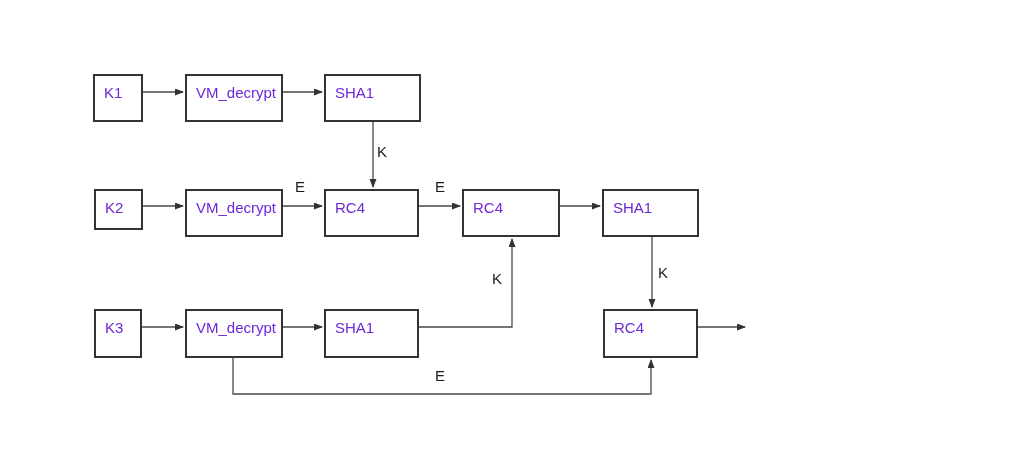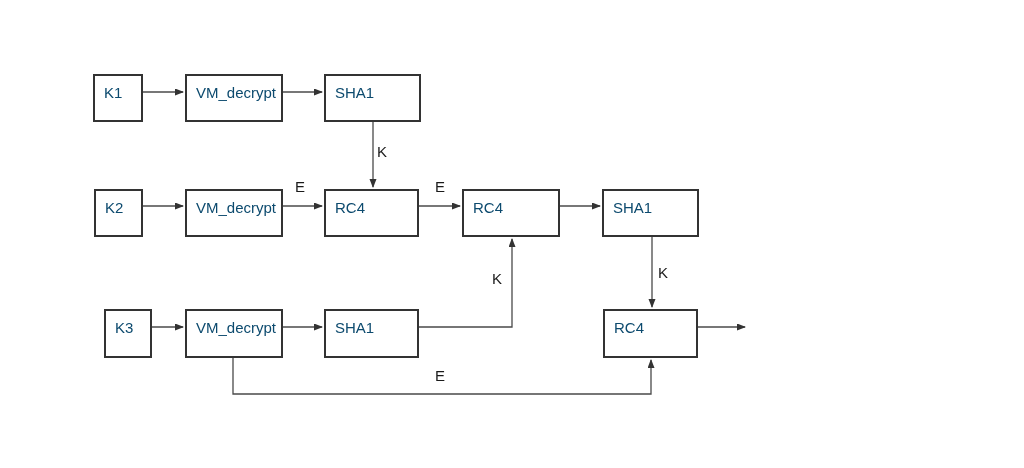--- a/index.html
+++ b/index.html
@@ -14,21 +14,21 @@
   #edges {
     position: absolute;
     left: 0; top: 0;
     width: 1024px; height: 468px;
   }
   .node {
     position: absolute;
     box-sizing: border-box;
     border: 2px solid #333333;
     background: #ffffff;
-    color: #0c4a6e;
+    color: #6d28d9;
     font-size: 15px;
     line-height: 18px;
     padding: 8px 0 12px 9px;
     white-space: nowrap;
   }
   .edge-label {
     position: absolute;
     color: #1a1a1a;
     font-size: 15px;
     line-height: 15px;
@@ -60,27 +60,27 @@
       <path d="M283 327 H322" marker-end="url(#arrow)"></path>
       <path d="M698 327 H745" marker-end="url(#arrow)"></path>
       <path d="M233 358 V394 H651 V360" marker-end="url(#arrow)"></path>
     </g>
   </svg>
 
   <div class="node" style="left:93px; top:74px; width:50px; height:48px;">K1</div>
   <div class="node" style="left:185px; top:74px; width:98px; height:48px;">VM_decrypt</div>
   <div class="node" style="left:324px; top:74px; width:97px; height:48px;">SHA1</div>
 
-  <div class="node" style="left:94px; top:189px; width:49px; height:48px;">K2</div>
+  <div class="node" style="left:94px; top:189px; width:49px; height:41px;">K2</div>
   <div class="node" style="left:185px; top:189px; width:98px; height:48px;">VM_decrypt</div>
   <div class="node" style="left:324px; top:189px; width:95px; height:48px;">RC4</div>
   <div class="node" style="left:462px; top:189px; width:98px; height:48px;">RC4</div>
   <div class="node" style="left:602px; top:189px; width:97px; height:48px;">SHA1</div>
 
-  <div class="node" style="left:104px; top:309px; width:48px; height:49px;">K3</div>
+  <div class="node" style="left:94px; top:309px; width:48px; height:49px;">K3</div>
   <div class="node" style="left:185px; top:309px; width:98px; height:49px;">VM_decrypt</div>
   <div class="node" style="left:324px; top:309px; width:95px; height:49px;">SHA1</div>
   <div class="node" style="left:603px; top:309px; width:95px; height:49px;">RC4</div>
 
   <div class="edge-label" style="left:377px; top:144px;">K</div>
   <div class="edge-label" style="left:295px; top:179px;">E</div>
   <div class="edge-label" style="left:435px; top:179px;">E</div>
   <div class="edge-label" style="left:492px; top:271px;">K</div>
   <div class="edge-label" style="left:658px; top:265px;">K</div>
   <div class="edge-label" style="left:435px; top:368px;">E</div>

